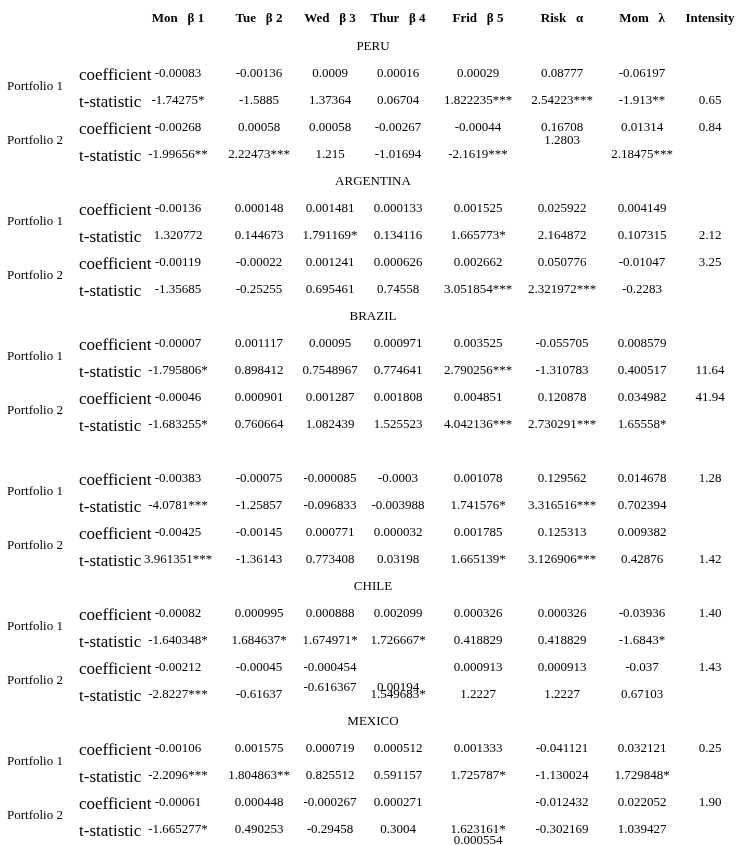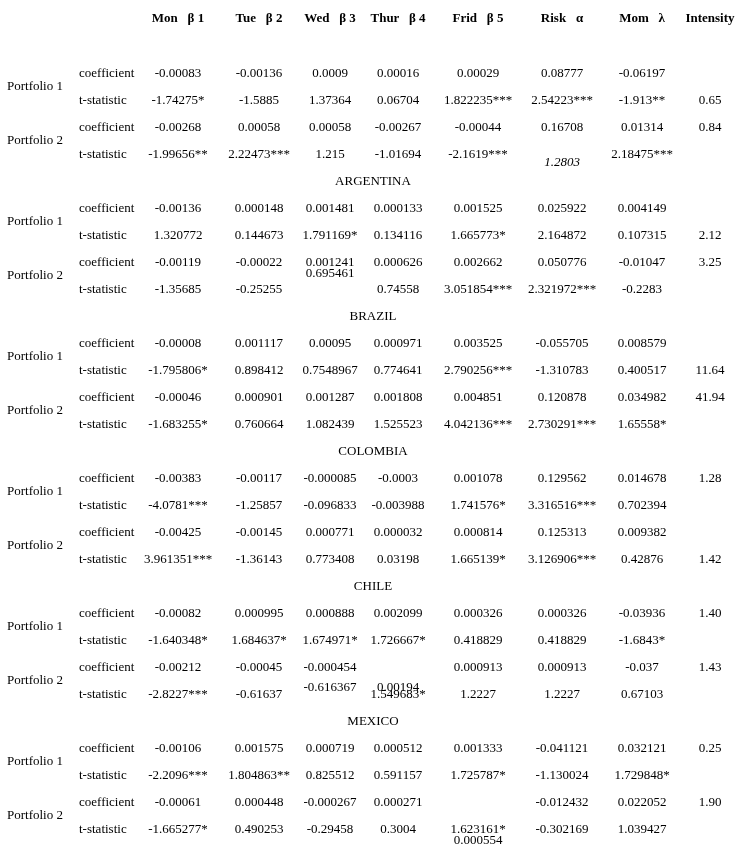--- a/index.html
+++ b/index.html
@@ -16,38 +16,39 @@
     white-space: nowrap; text-align: center;
   }
   .country {
     position: absolute; left: 0; width: 746px; text-align: center; padding-left: 0;
     font-size: 13px; white-space: nowrap;
   }
   .plabel {
     position: absolute; left: 7px; font-size: 13px; white-space: nowrap;
   }
   .rlabel {
-    position: absolute; left: 79px; font-size: 13px; white-space: nowrap;
+    position: absolute; left: 79px; font-size: 17px; white-space: nowrap;
   }
   .cell {
     position: absolute; font-size: 13px; white-space: nowrap; text-align: center;
   }
 </style>
 </head>
 <body>
 
 <div id="tbl">
     <div class="hdr" style="left: 128px; width: 100px;">Mon &nbsp;&nbsp;β 1</div>
     <div class="hdr" style="left: 209px; width: 100px;">Tue &nbsp;&nbsp;β 2</div>
     <div class="hdr" style="left: 280px; width: 100px;">Wed &nbsp;&nbsp;β 3</div>
     <div class="hdr" style="left: 348px; width: 100px;">Thur &nbsp;&nbsp;β 4</div>
     <div class="hdr" style="left: 428px; width: 100px;">Frid &nbsp;&nbsp;β 5</div>
     <div class="hdr" style="left: 512px; width: 100px;">Risk &nbsp;&nbsp;α</div>
     <div class="hdr" style="left: 592px; width: 100px;">Mom &nbsp;&nbsp;λ</div>
     <div class="hdr" style="left: 660px; width: 100px;">Intensity</div>
+    <div class="country" style="top: 38px; left: 80px; width: 586px;">PERU</div>
     <div class="plabel" style="top: 78px;">Portfolio 1</div>
     <div class="rlabel" style="top: 65px;">coefficient</div>
     <div class="cell" style="top: 65px; left: 128px; width: 100px;">-0.00083</div>
     <div class="cell" style="top: 65px; left: 209px; width: 100px;">-0.00136</div>
     <div class="cell" style="top: 65px; left: 280px; width: 100px;">0.0009</div>
     <div class="cell" style="top: 65px; left: 348px; width: 100px;">0.00016</div>
     <div class="cell" style="top: 65px; left: 428px; width: 100px;">0.00029</div>
     <div class="cell" style="top: 65px; left: 512px; width: 100px;">0.08777</div>
     <div class="cell" style="top: 65px; left: 592px; width: 100px;">-0.06197</div>
     <div class="cell" style="top: 65px; left: 660px; width: 100px;"></div>
@@ -69,21 +70,21 @@
     <div class="cell" style="top: 119px; left: 428px; width: 100px;">-0.00044</div>
     <div class="cell" style="top: 119px; left: 512px; width: 100px;">0.16708</div>
     <div class="cell" style="top: 119px; left: 592px; width: 100px;">0.01314</div>
     <div class="cell" style="top: 119px; left: 660px; width: 100px;">0.84</div>
     <div class="rlabel" style="top: 146px;">t-statistic</div>
     <div class="cell" style="top: 146px; left: 128px; width: 100px;">-1.99656**</div>
     <div class="cell" style="top: 146px; left: 209px; width: 100px;">2.22473***</div>
     <div class="cell" style="top: 146px; left: 280px; width: 100px;">1.215</div>
     <div class="cell" style="top: 146px; left: 348px; width: 100px;">-1.01694</div>
     <div class="cell" style="top: 146px; left: 428px; width: 100px;">-2.1619***</div>
-    <div class="cell" style="top: 154px; left: 512px; width: 100px; font-style: italic;">1.2803</div>
+    <div class="cell" style="top: 132px; left: 512px; width: 100px;">1.2803</div>
     <div class="cell" style="top: 146px; left: 592px; width: 100px;">2.18475***</div>
     <div class="cell" style="top: 146px; left: 660px; width: 100px;"></div>
     <div class="country" style="top: 173px; left: 80px; width: 586px;">ARGENTINA</div>
     <div class="plabel" style="top: 213px;">Portfolio 1</div>
     <div class="rlabel" style="top: 200px;">coefficient</div>
     <div class="cell" style="top: 200px; left: 128px; width: 100px;">-0.00136</div>
     <div class="cell" style="top: 200px; left: 209px; width: 100px;">0.000148</div>
     <div class="cell" style="top: 200px; left: 280px; width: 100px;">0.001481</div>
     <div class="cell" style="top: 200px; left: 348px; width: 100px;">0.000133</div>
     <div class="cell" style="top: 200px; left: 428px; width: 100px;">0.001525</div>
@@ -105,30 +106,30 @@
     <div class="cell" style="top: 254px; left: 209px; width: 100px;">-0.00022</div>
     <div class="cell" style="top: 254px; left: 280px; width: 100px;">0.001241</div>
     <div class="cell" style="top: 254px; left: 348px; width: 100px;">0.000626</div>
     <div class="cell" style="top: 254px; left: 428px; width: 100px;">0.002662</div>
     <div class="cell" style="top: 254px; left: 512px; width: 100px;">0.050776</div>
     <div class="cell" style="top: 254px; left: 592px; width: 100px;">-0.01047</div>
     <div class="cell" style="top: 254px; left: 660px; width: 100px;">3.25</div>
     <div class="rlabel" style="top: 281px;">t-statistic</div>
     <div class="cell" style="top: 281px; left: 128px; width: 100px;">-1.35685</div>
     <div class="cell" style="top: 281px; left: 209px; width: 100px;">-0.25255</div>
-    <div class="cell" style="top: 265px; left: 280px; width: 100px;">0.695461</div>
+    <div class="cell" style="top: 281px; left: 280px; width: 100px;">0.695461</div>
     <div class="cell" style="top: 281px; left: 348px; width: 100px;">0.74558</div>
     <div class="cell" style="top: 281px; left: 428px; width: 100px;">3.051854***</div>
     <div class="cell" style="top: 281px; left: 512px; width: 100px;">2.321972***</div>
     <div class="cell" style="top: 281px; left: 592px; width: 100px;">-0.2283</div>
     <div class="cell" style="top: 281px; left: 660px; width: 100px;"></div>
     <div class="country" style="top: 308px; left: 80px; width: 586px;">BRAZIL</div>
     <div class="plabel" style="top: 348px;">Portfolio 1</div>
     <div class="rlabel" style="top: 335px;">coefficient</div>
-    <div class="cell" style="top: 335px; left: 128px; width: 100px;">-0.00008</div>
+    <div class="cell" style="top: 335px; left: 128px; width: 100px;">-0.00007</div>
     <div class="cell" style="top: 335px; left: 209px; width: 100px;">0.001117</div>
     <div class="cell" style="top: 335px; left: 280px; width: 100px;">0.00095</div>
     <div class="cell" style="top: 335px; left: 348px; width: 100px;">0.000971</div>
     <div class="cell" style="top: 335px; left: 428px; width: 100px;">0.003525</div>
     <div class="cell" style="top: 335px; left: 512px; width: 100px;">-0.055705</div>
     <div class="cell" style="top: 335px; left: 592px; width: 100px;">0.008579</div>
     <div class="cell" style="top: 335px; left: 660px; width: 100px;"></div>
     <div class="rlabel" style="top: 362px;">t-statistic</div>
     <div class="cell" style="top: 362px; left: 128px; width: 100px;">-1.795806*</div>
     <div class="cell" style="top: 362px; left: 209px; width: 100px;">0.898412</div>
@@ -150,25 +151,24 @@
     <div class="cell" style="top: 389px; left: 660px; width: 100px;">41.94</div>
     <div class="rlabel" style="top: 416px;">t-statistic</div>
     <div class="cell" style="top: 416px; left: 128px; width: 100px;">-1.683255*</div>
     <div class="cell" style="top: 416px; left: 209px; width: 100px;">0.760664</div>
     <div class="cell" style="top: 416px; left: 280px; width: 100px;">1.082439</div>
     <div class="cell" style="top: 416px; left: 348px; width: 100px;">1.525523</div>
     <div class="cell" style="top: 416px; left: 428px; width: 100px;">4.042136***</div>
     <div class="cell" style="top: 416px; left: 512px; width: 100px;">2.730291***</div>
     <div class="cell" style="top: 416px; left: 592px; width: 100px;">1.65558*</div>
     <div class="cell" style="top: 416px; left: 660px; width: 100px;"></div>
-    <div class="country" style="top: 443px; left: 80px; width: 586px;">COLOMBIA</div>
     <div class="plabel" style="top: 483px;">Portfolio 1</div>
     <div class="rlabel" style="top: 470px;">coefficient</div>
     <div class="cell" style="top: 470px; left: 128px; width: 100px;">-0.00383</div>
-    <div class="cell" style="top: 470px; left: 209px; width: 100px;">-0.00117</div>
+    <div class="cell" style="top: 470px; left: 209px; width: 100px;">-0.00075</div>
     <div class="cell" style="top: 470px; left: 280px; width: 100px;">-0.000085</div>
     <div class="cell" style="top: 470px; left: 348px; width: 100px;">-0.0003</div>
     <div class="cell" style="top: 470px; left: 428px; width: 100px;">0.001078</div>
     <div class="cell" style="top: 470px; left: 512px; width: 100px;">0.129562</div>
     <div class="cell" style="top: 470px; left: 592px; width: 100px;">0.014678</div>
     <div class="cell" style="top: 470px; left: 660px; width: 100px;">1.28</div>
     <div class="rlabel" style="top: 497px;">t-statistic</div>
     <div class="cell" style="top: 497px; left: 128px; width: 100px;">-4.0781***</div>
     <div class="cell" style="top: 497px; left: 209px; width: 100px;">-1.25857</div>
     <div class="cell" style="top: 497px; left: 280px; width: 100px;">-0.096833</div>
@@ -176,21 +176,21 @@
     <div class="cell" style="top: 497px; left: 428px; width: 100px;">1.741576*</div>
     <div class="cell" style="top: 497px; left: 512px; width: 100px;">3.316516***</div>
     <div class="cell" style="top: 497px; left: 592px; width: 100px;">0.702394</div>
     <div class="cell" style="top: 497px; left: 660px; width: 100px;"></div>
     <div class="plabel" style="top: 537px;">Portfolio 2</div>
     <div class="rlabel" style="top: 524px;">coefficient</div>
     <div class="cell" style="top: 524px; left: 128px; width: 100px;">-0.00425</div>
     <div class="cell" style="top: 524px; left: 209px; width: 100px;">-0.00145</div>
     <div class="cell" style="top: 524px; left: 280px; width: 100px;">0.000771</div>
     <div class="cell" style="top: 524px; left: 348px; width: 100px;">0.000032</div>
-    <div class="cell" style="top: 524px; left: 428px; width: 100px;">0.000814</div>
+    <div class="cell" style="top: 524px; left: 428px; width: 100px;">0.001785</div>
     <div class="cell" style="top: 524px; left: 512px; width: 100px;">0.125313</div>
     <div class="cell" style="top: 524px; left: 592px; width: 100px;">0.009382</div>
     <div class="cell" style="top: 524px; left: 660px; width: 100px;"></div>
     <div class="rlabel" style="top: 551px;">t-statistic</div>
     <div class="cell" style="top: 551px; left: 128px; width: 100px;">3.961351***</div>
     <div class="cell" style="top: 551px; left: 209px; width: 100px;">-1.36143</div>
     <div class="cell" style="top: 551px; left: 280px; width: 100px;">0.773408</div>
     <div class="cell" style="top: 551px; left: 348px; width: 100px;">0.03198</div>
     <div class="cell" style="top: 551px; left: 428px; width: 100px;">1.665139*</div>
     <div class="cell" style="top: 551px; left: 512px; width: 100px;">3.126906***</div>

